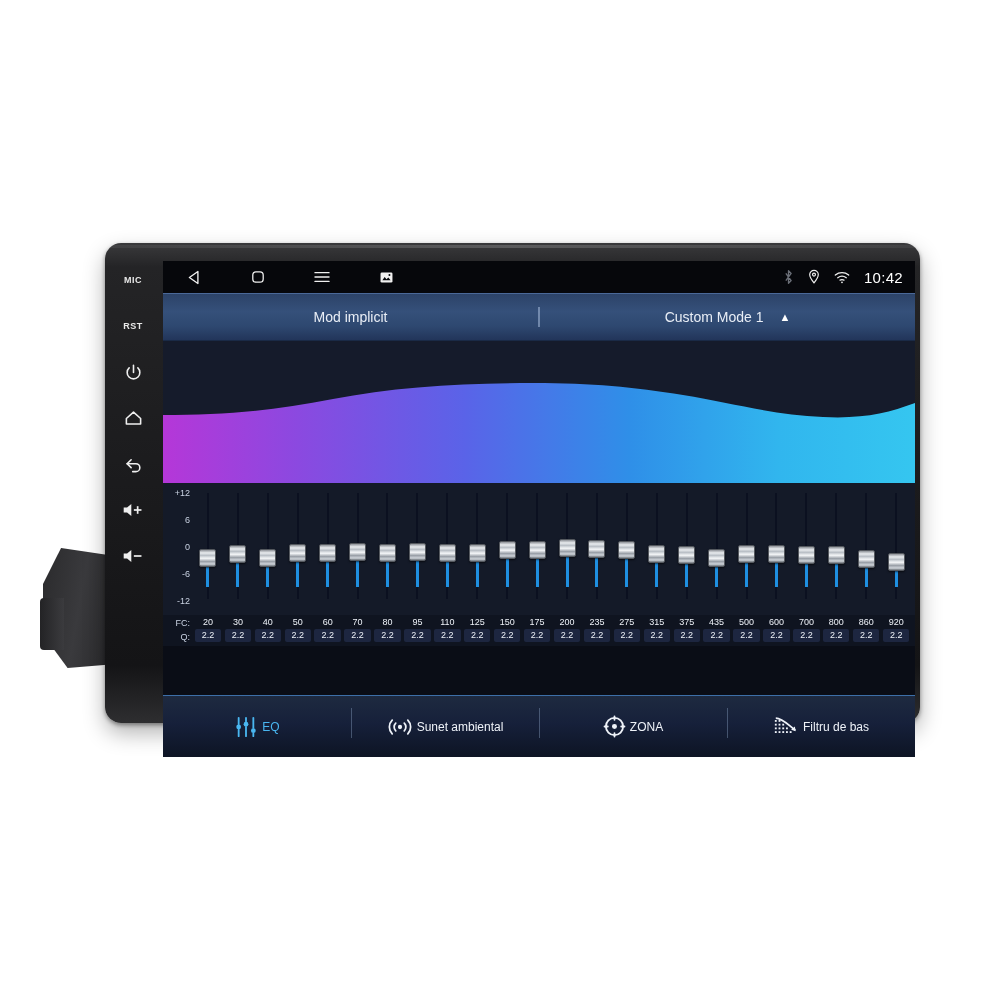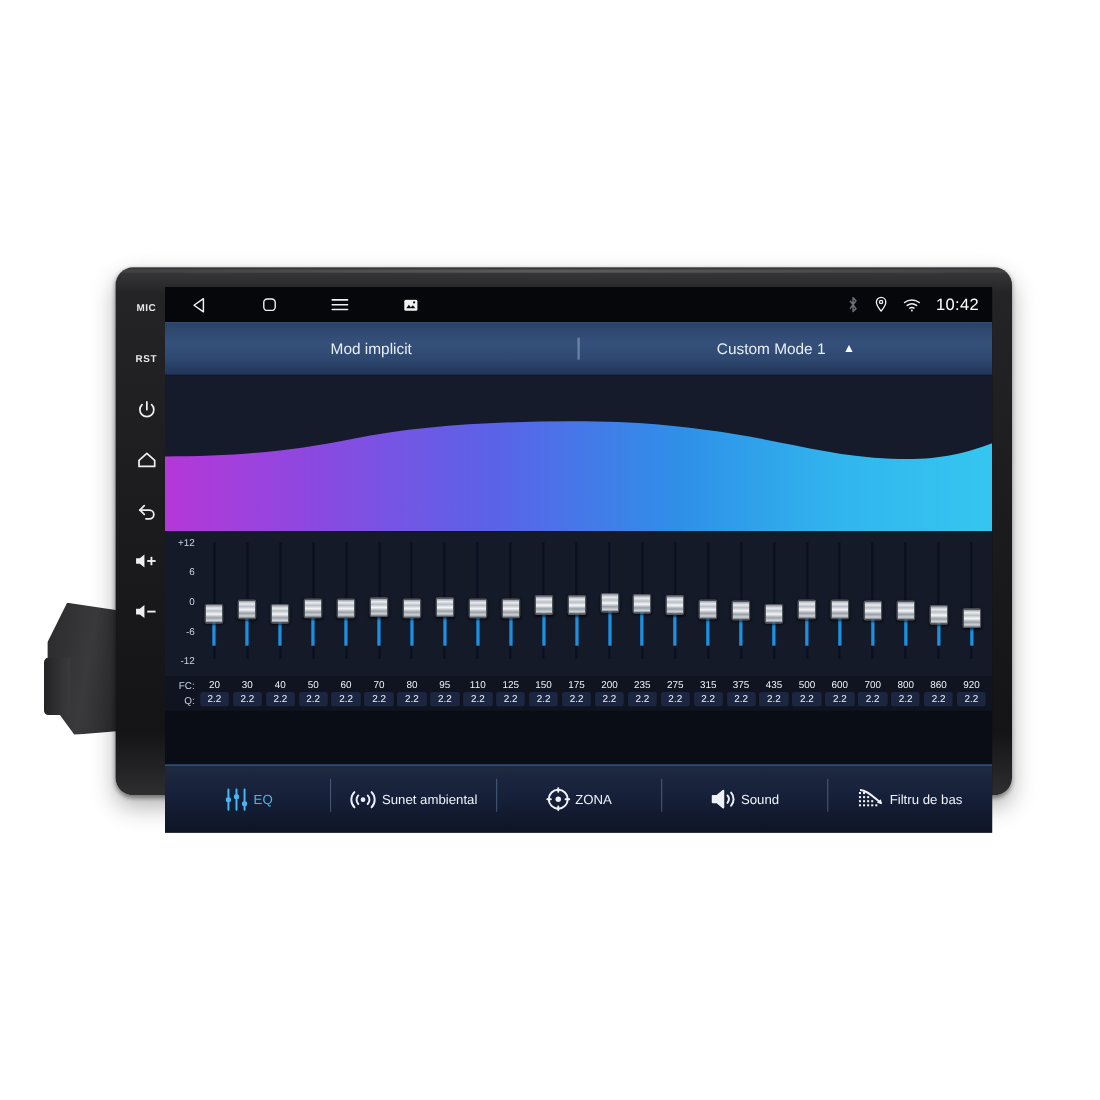--- a/index.html
+++ b/index.html
@@ -60,21 +60,21 @@
     width: 30px; height: 26px;
     display: flex; align-items: center; justify-content: center;
     font-size: 9px; font-weight: bold; letter-spacing: .5px;
     color: #e8e8e8;
   }
   .hardkey svg { display: block; }
 
   
   #screen {
     position: absolute;
-    left: 45px; top: 18px;
+    left: 58px; top: 18px;
     width: 752px; height: 496px;
     background: #0a0d16;
     overflow: hidden;
   }
 
   
   #status-bar {
     height: 32px; width: 100%;
     background: #06070b;
     display: flex; align-items: center;
@@ -609,30 +609,20 @@
           <span class="tab-icon">
             <svg width="23" height="23" viewBox="0 0 24 24" fill="none" stroke="#eef2f8" stroke-width="1.9" stroke-linecap="round">
               <circle cx="12" cy="12" r="9"></circle>
               <circle cx="12" cy="12" r="2.6" fill="#eef2f8" stroke="none"></circle>
               <path d="M12 1.6 V5 M12 19 V22.4 M1.6 12 H5 M19 12 H22.4"></path>
             </svg>
           </span>
           <span>ZONA</span>
         </div>
 
-        <div class="tab">
-          <span class="tab-icon">
-            <svg width="25" height="21" viewBox="0 0 26 22" fill="none" stroke="#eef2f8" stroke-width="1.9" stroke-linejoin="round" stroke-linecap="round">
-              <path d="M3 8 h4 L13 3 v16 L7 14 H3 Z" fill="#eef2f8"></path>
-              <path d="M17 7.5 a5.5 5.5 0 0 1 0 7"></path>
-              <path d="M20.5 4.8 a9.5 9.5 0 0 1 0 12.4"></path>
-            </svg>
-          </span>
-          <span>Sound</span>
-        </div>
 
         <div class="tab">
           <span class="tab-icon">
             <svg width="26" height="21" viewBox="0 0 28 22" fill="#eef2f8">
               <g>
                 <rect x="2" y="4" width="2" height="2"></rect>
                   <rect x="6" y="4" width="2" height="2"></rect>
                 <rect x="2" y="8" width="2" height="2"></rect>
                   <rect x="6" y="8" width="2" height="2"></rect>
                   <rect x="10" y="8" width="2" height="2"></rect>

